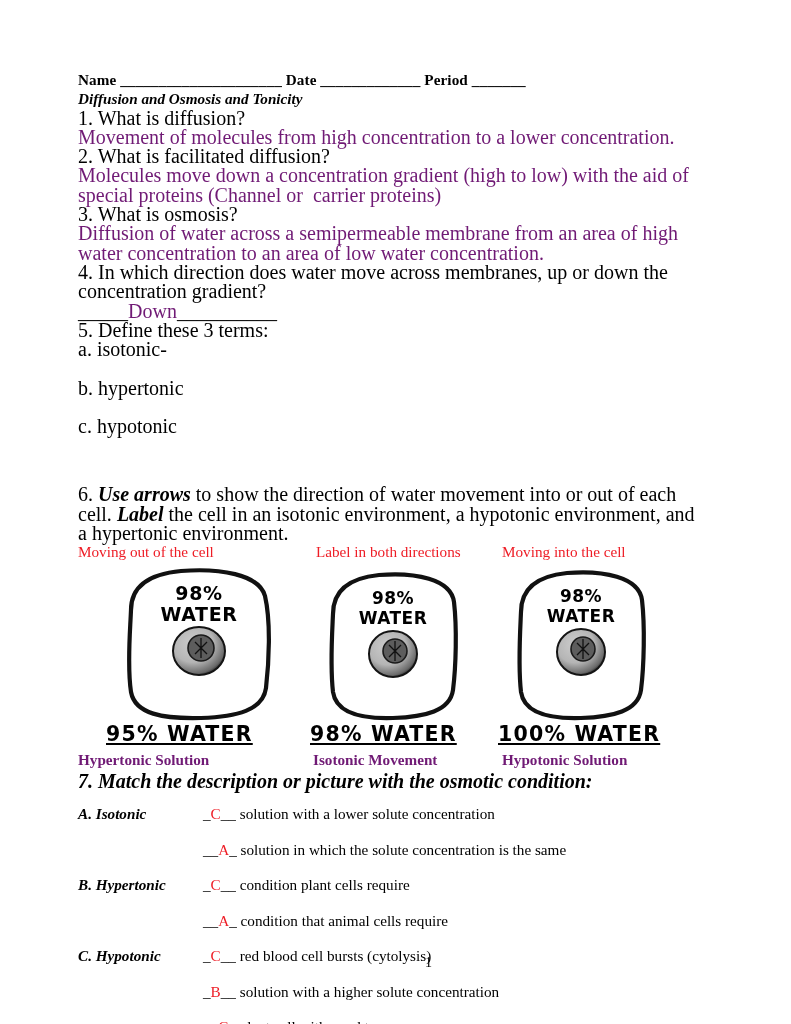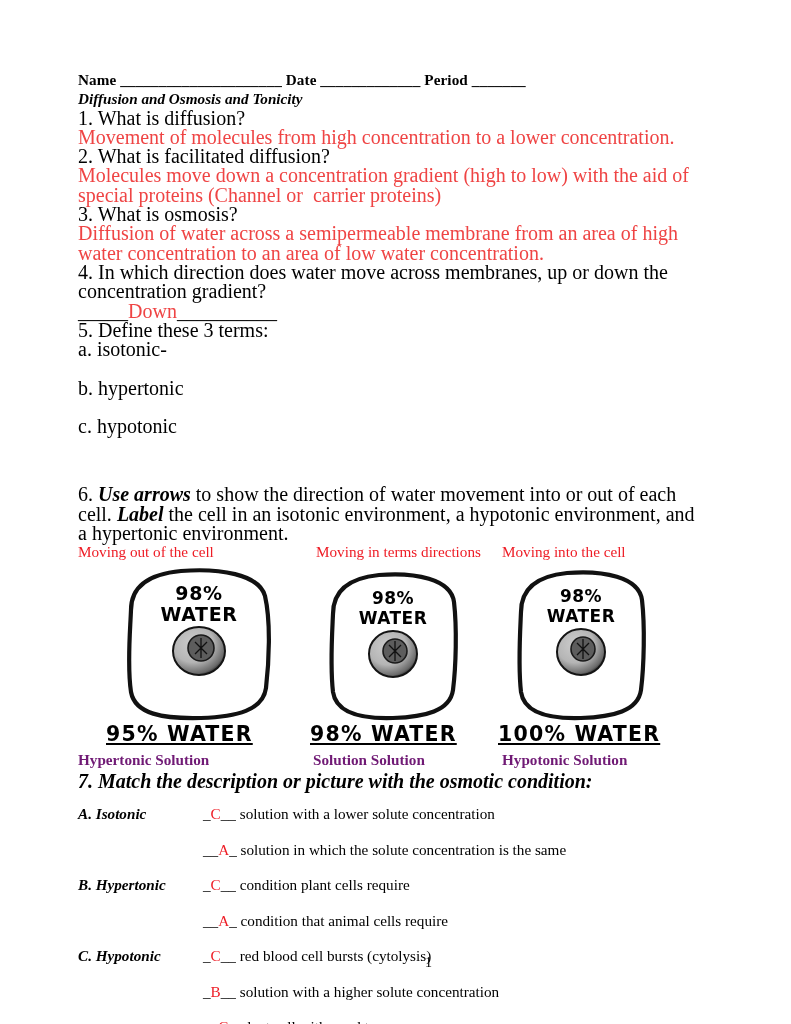--- a/index.html
+++ b/index.html
@@ -27,21 +27,21 @@
     position: absolute;
     left: 45px;
     top: 70px;
     width: 620px;
   }
   .line {
     font-size: 20px;
     line-height: 19.3px;
     white-space: pre-wrap;
   }
-  .red   { color: #ef4444; }
+  .red   { color: #701a75; }
   .bi    { font-weight: bold; font-style: italic; }
 
   .header-line { font-weight: bold; font-size: 15.2px; line-height: 19.3px; letter-spacing: 0.1px; }
   .subhead { font-weight: bold; font-style: italic; font-size: 15.2px; line-height: 19.3px; }
   .blank-line { height: 19.3px; }
 
   
   .figures {
     position: relative;
     width: 620px;
@@ -166,21 +166,21 @@
     <div class="line">c. hypotonic</div>
 
     <div class="blank-line"></div>
     <div class="blank-line"></div>
     <div style="height:10px"></div>
 
     <div class="line"><span>6. </span><span class="bi">Use arrows</span><span> to show the direction of water movement into or out of each cell. </span><span class="bi">Label</span><span> the cell in an isotonic environment, a hypotonic environment, and a hypertonic environment.</span></div>
 
     <div class="cap-row">
       <div class="cap cap1">Moving out of the cell</div>
-      <div class="cap cap2">Moving in terms directions</div>
+      <div class="cap cap2">Label in both directions</div>
       <div class="cap cap3">Moving into the cell</div>
     </div>
 
     <div class="figures">
 
       <div class="figure fig1">
         <svg class="cell-svg" width="160" height="158" viewBox="0 0 160 158">
           <defs>
             <radialGradient id="nuc1" cx="38%" cy="34%" r="72%">
               <stop offset="0%" stop-color="#cccccc"></stop>
@@ -242,21 +242,21 @@
           <ellipse cx="72" cy="83" rx="12" ry="12" fill="#5d5d5d" stroke="#1a1a1a" stroke-width="1.6"></ellipse>
           <path d="M66 77 L78 89 M78 77 L66 89 M72 73 L72 93" stroke="#101010" stroke-width="1.3"></path>
         </svg>
         <div class="water-below">100% WATER</div>
       </div>
 
     </div>
 
     <div class="sol-labels">
       <div class="sol-label sol1">Hypertonic Solution</div>
-      <div class="sol-label sol2">Solution Solution</div>
+      <div class="sol-label sol2">Isotonic Movement</div>
       <div class="sol-label sol3">Hypotonic Solution</div>
     </div>
 
     <div class="line bi">7. Match the description or picture with the osmotic condition:</div>
 
     <div class="match-list">
 
       <div class="match-row">
         <span class="match-term">A. Isotonic</span>
         <span class="match-item"><span>_</span><span class="ans">C</span><span>__</span><span> solution with a lower solute concentration</span></span>

